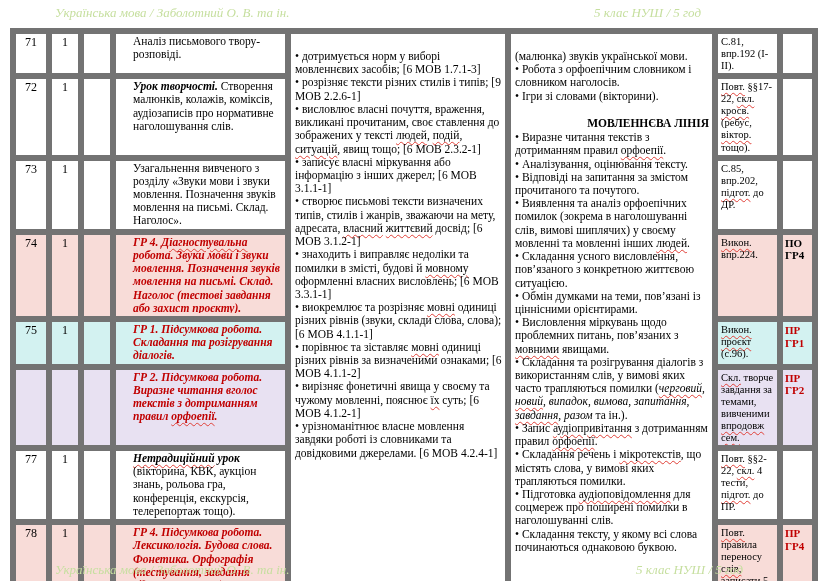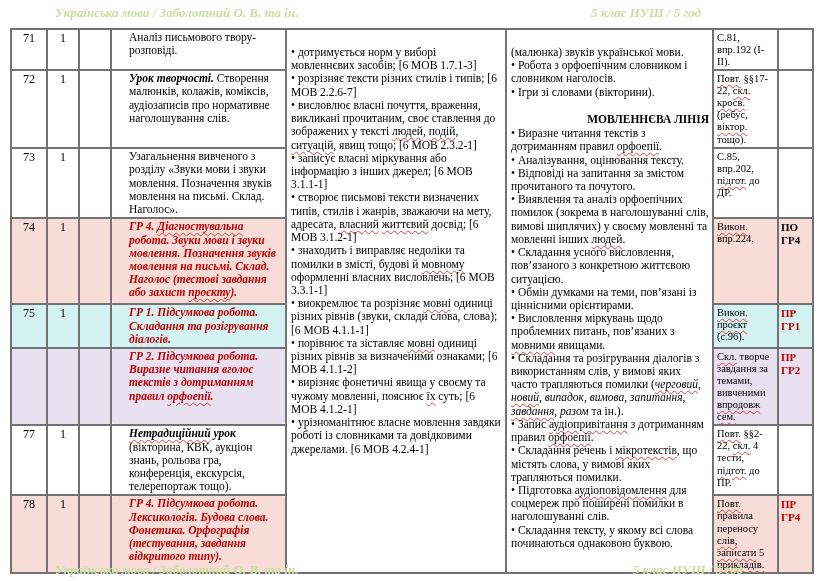--- a/index.html
+++ b/index.html
@@ -1,25 +1,25 @@
 <!DOCTYPE html>
 <html lang="uk"><head>
 <meta charset="utf-8">
 <style>
   html,body{margin:0;padding:0;background:#ffffff;}
   body{width:823px;height:581px;font-family:"Liberation Serif",serif;color:#000;}
   .page{position:relative;width:823px;height:581px;overflow:hidden;background:#fff;}
 
   .runhead{position:absolute;left:0;width:756px;display:flex;justify-content:space-between;
-           box-sizing:border-box;font-style:italic;font-weight:bold;font-size:13px;color:#c6df9f;}
+           box-sizing:border-box;font-style:italic;font-weight:normal;font-size:13px;color:#c6df9f;}
   .runhead.top{top:5px;padding:0 55px 0 55px;}
   .runhead.bottom{bottom:3px;padding:0 13px 0 55px;}
 
   table.plan{position:absolute;left:10px;top:28px;border-collapse:collapse;table-layout:fixed;width:802px;}
-  td{border:2px solid #737373;vertical-align:top;padding:1px 3px;font-size:11.5px;line-height:1.15;overflow:hidden;}
+  td{border:6px solid #737373;vertical-align:top;padding:1px 3px;font-size:11.5px;line-height:1.15;overflow:hidden;}
   td.num{text-align:center;font-size:12px;padding-top:2px;}
   td.mark{padding:0;}
   td.topic{padding-left:17px;}
   td.listcell{padding:16px 3px 1px 4px;}
   td.hw{font-size:10.5px;line-height:1.15;padding:2px 2px 1px 3px;}
   td.gr{font-weight:bold;font-size:11px;padding:2px 2px;}
 
   .item{margin:0;}
   .spacer{height:13px;}
   .speech-head{font-weight:bold;text-align:right;margin:1px 0 1px;}
@@ -56,21 +56,21 @@
         <col style="width:35px">
     </colgroup>
     <tbody id="tbody">
         <tr style="height: 40px;">
           <td class="num">71</td>
           <td class="num">1</td>
           <td class="mark"></td>
           <td class="topic">Аналіз письмового твору-розповіді.</td>
           <td class="listcell" rowspan="8">
             <div class="item">• дотримується норм у виборі мовленнєвих засобів; [6 МОВ 1.7.1-3]</div>
-            <div class="item">• розрізняє тексти різних стилів і типів; [6 МОВ 2.2.6-7]</div>
+            <div class="item">• розрізняє тексти різних стилів і типів; [9 МОВ 2.2.6-1]</div>
             <div class="item">• висловлює власні почуття, враження, викликані прочитаним, своє ставлення до зображених у тексті <span class="sq">людей</span>, <span class="sq">подій</span>, <span class="sq">ситуацій</span>, явищ тощо; [6 МОВ 2.3.2-1]</div>
             <div class="item">• записує власні міркування або інформацію з інших джерел; [6 МОВ 3.1.1-1]</div>
             <div class="item">• створює письмові тексти визначених типів, стилів і жанрів, зважаючи на мету, адресата, <span class="sq">власний</span> <span class="sq">життєвий</span> досвід; [6 МОВ 3.1.2-1]</div>
             <div class="item">• знаходить і виправляє недоліки та помилки в змісті, будові й <span class="sq">мовному</span> оформленні власних висловлень; [6 МОВ 3.3.1-1]</div>
             <div class="item">• виокремлює та розрізняє <span class="sq">мовні</span> одиниці різних рівнів (звуки, склади слова, слова); [6 МОВ 4.1.1-1]</div>
             <div class="item">• порівнює та зіставляє <span class="sq">мовні</span> одиниці різних рівнів за визначеними ознаками; [6 МОВ 4.1.1-2]</div>
             <div class="item">• вирізняє фонетичні явища у своєму та чужому мовленні, пояснює <span class="sq">їх</span> суть; [6 МОВ 4.1.2-1]</div>
             <div class="item">• урізноманітнює власне мовлення завдяки роботі із словниками та довідковими джерелами. [6 МОВ 4.2.4-1]</div>
           </td>
           <td class="listcell" rowspan="8">

